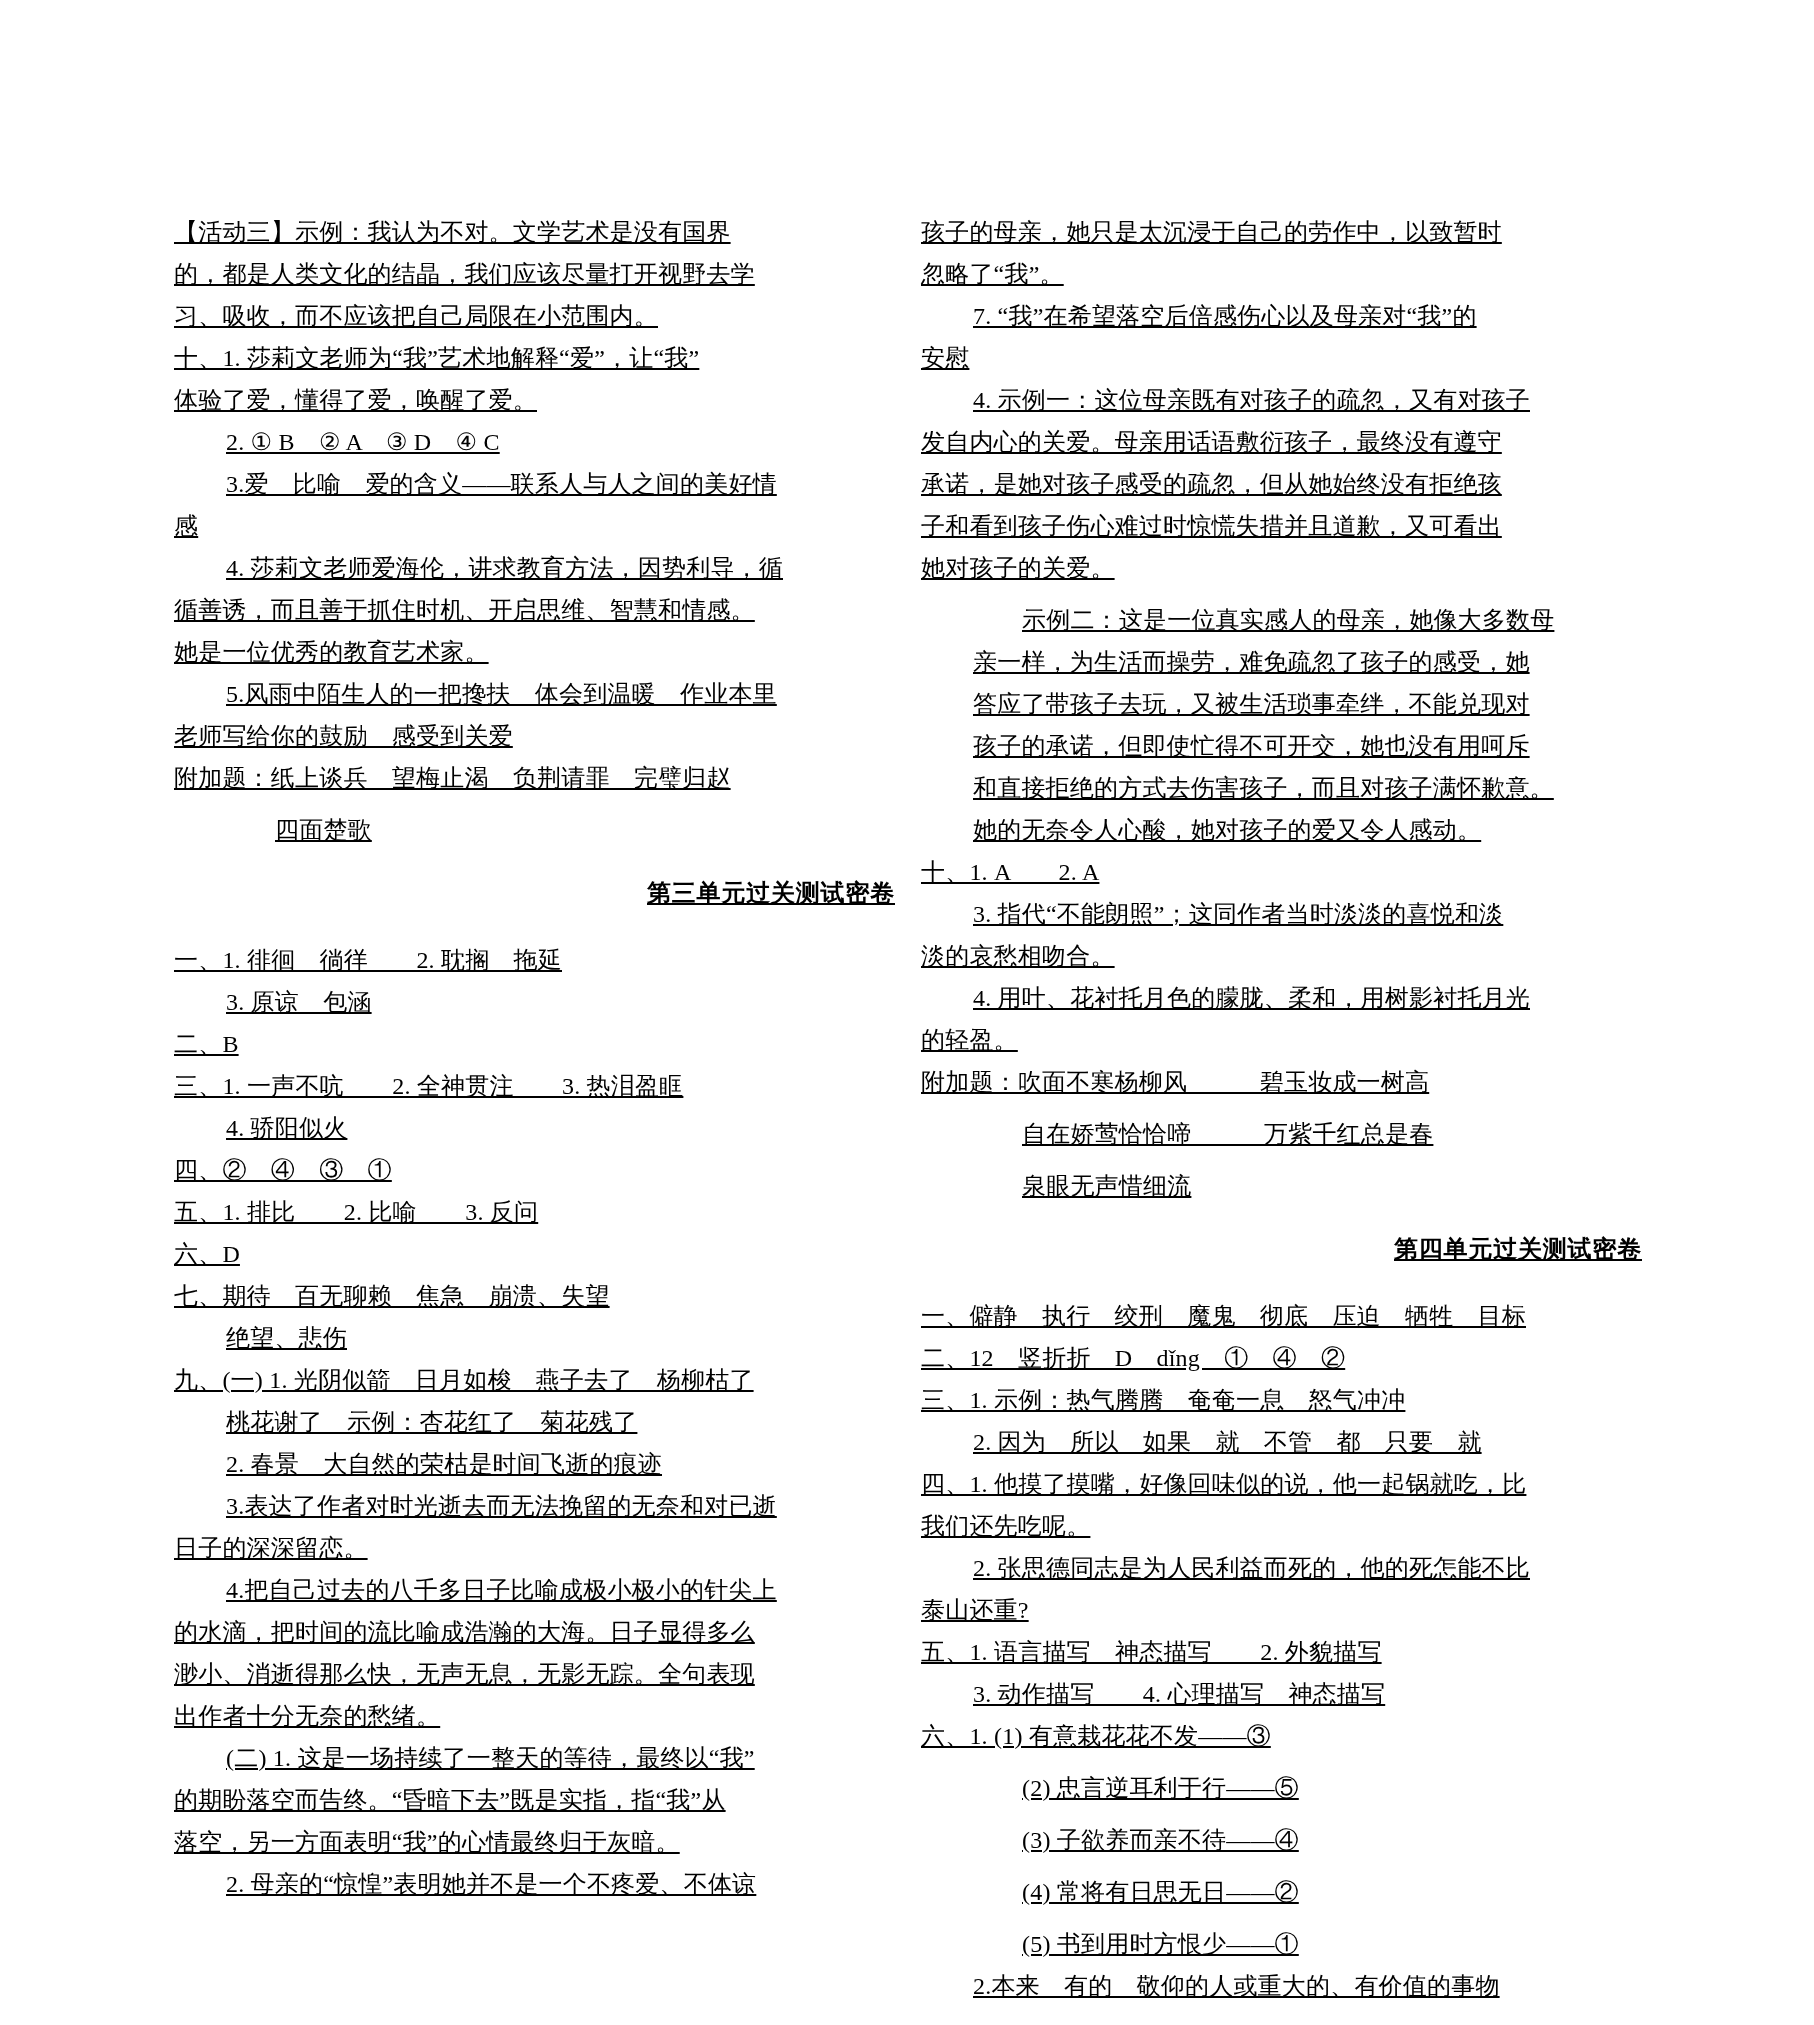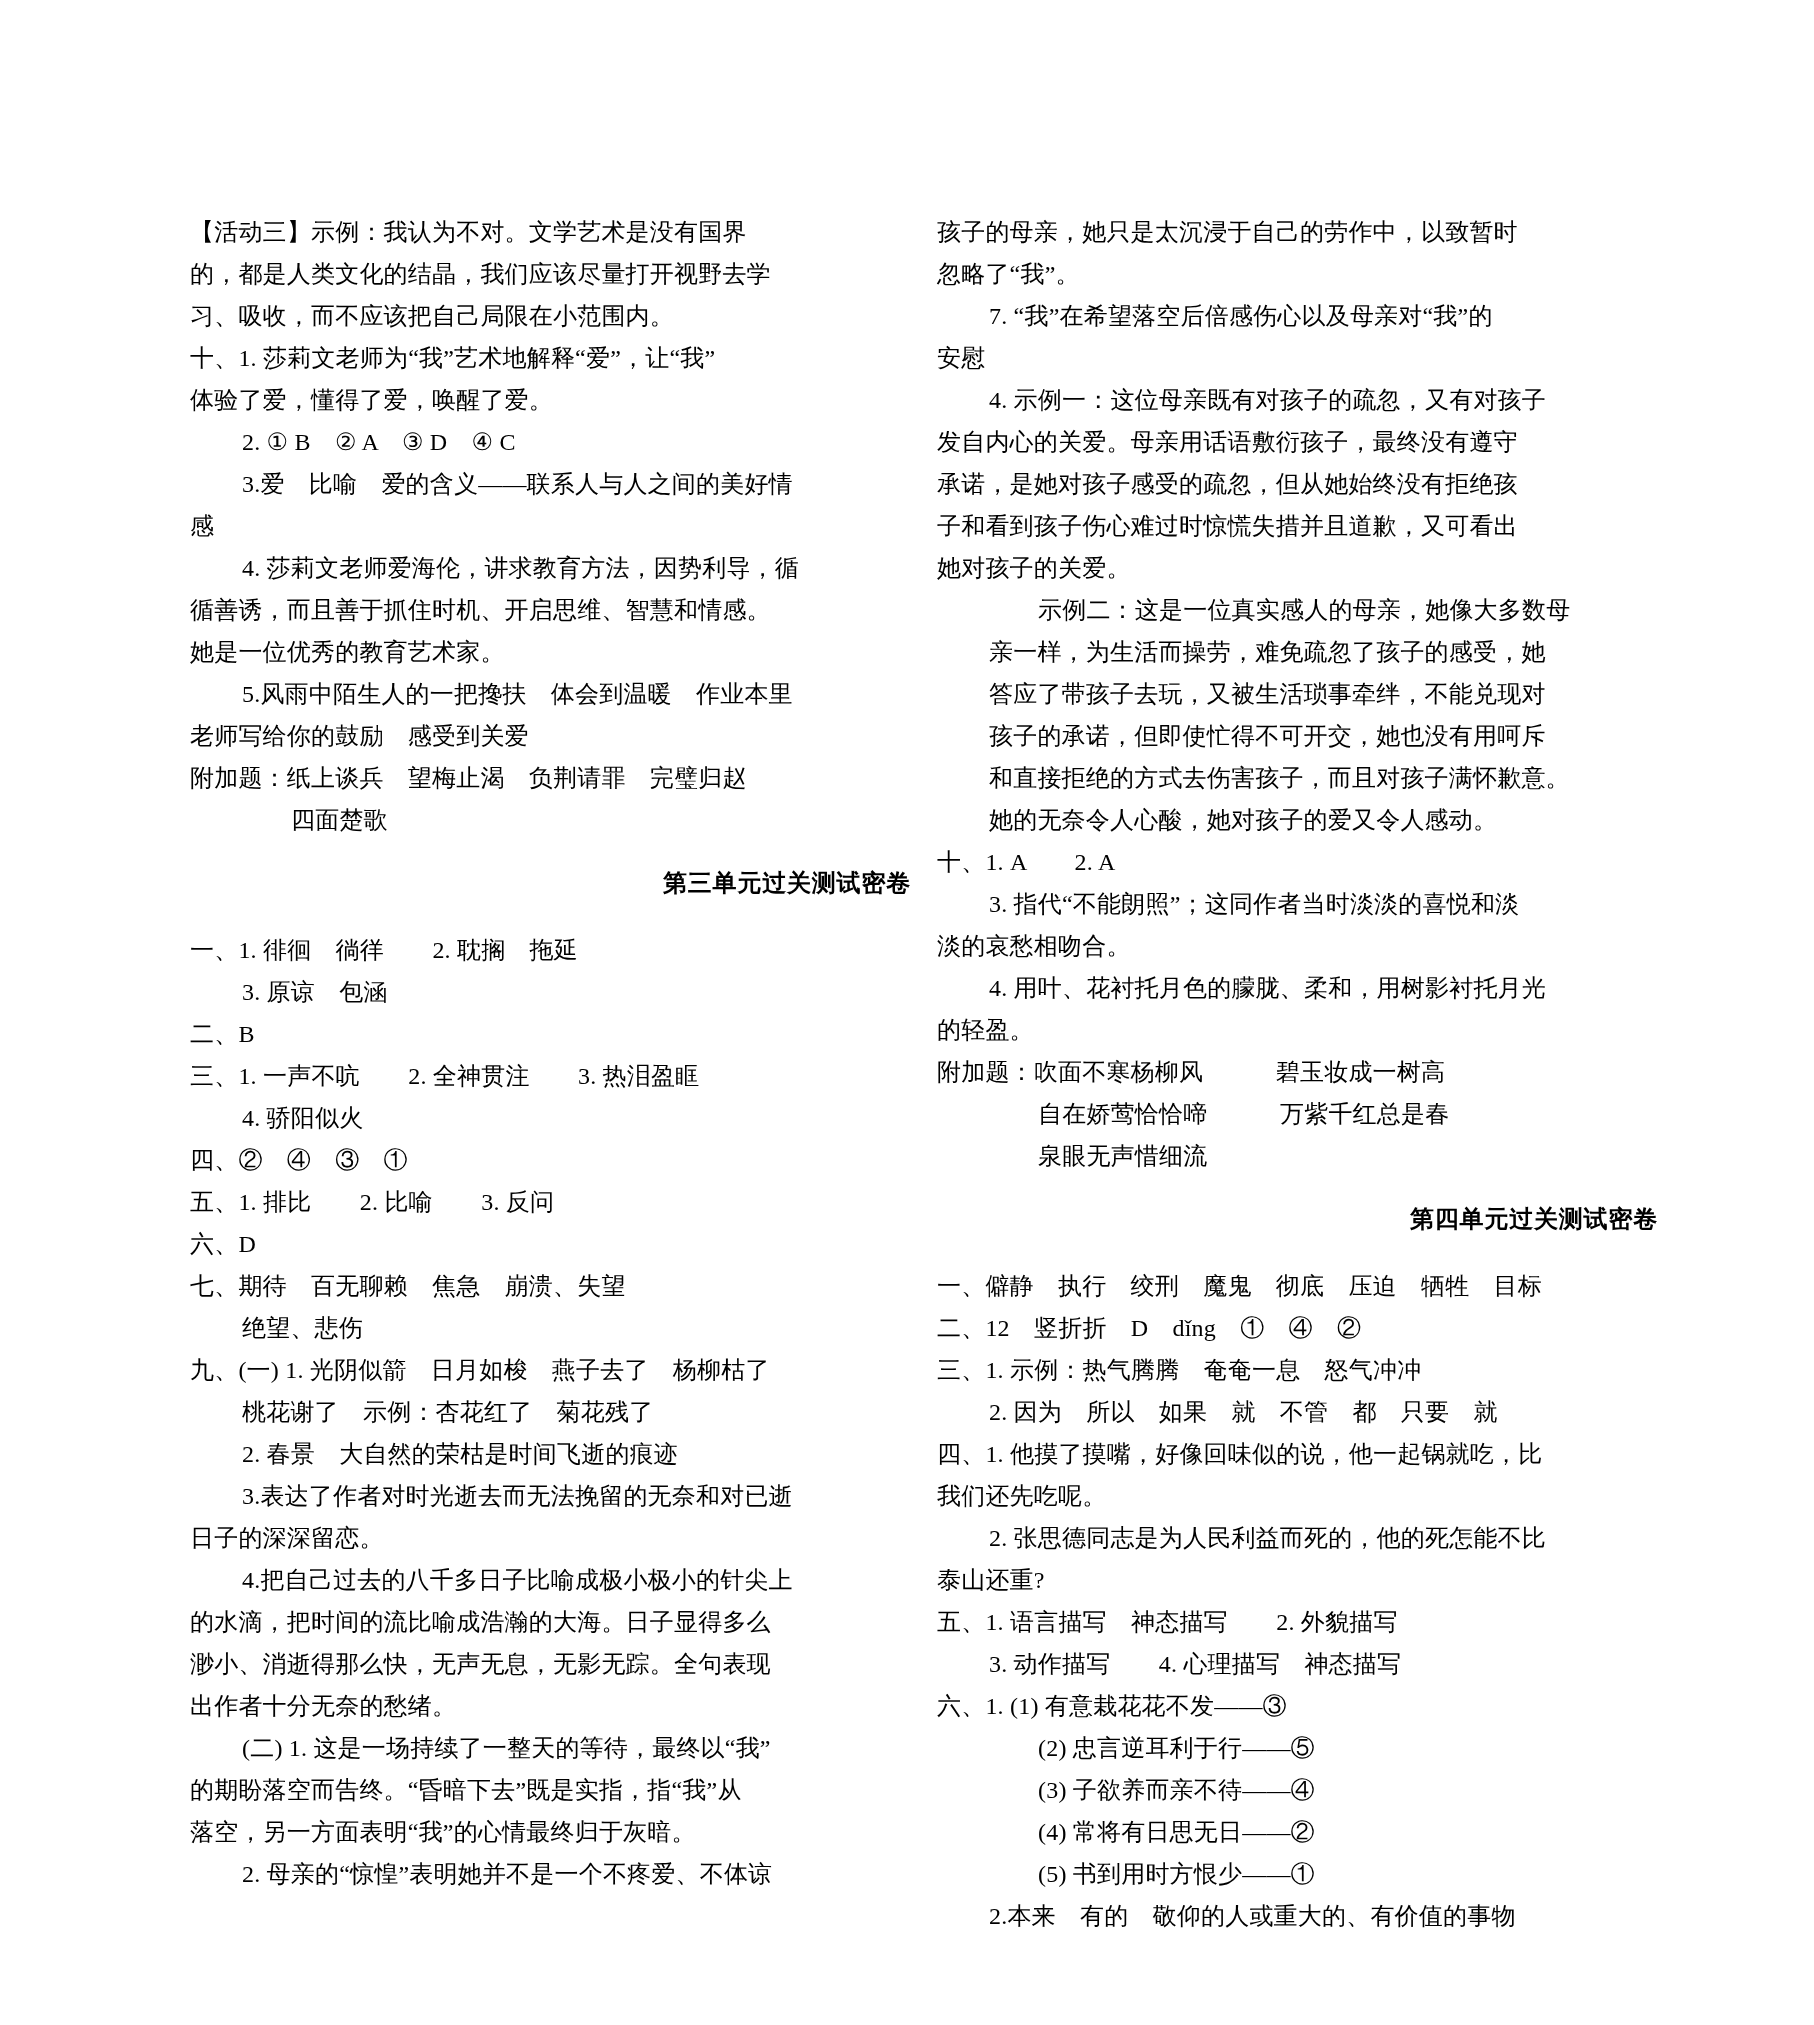--- a/index.html
+++ b/index.html
@@ -17,39 +17,40 @@
   }
   .page {
     position: absolute;
     left: 0; top: 0;
     width: 1814px;
     height: 2561px;
     background: #ffffff;
   }
   .columns {
     position: absolute;
-    left: 190px;
+    left: 174px;
     top: 211px;
     width: 1499px;
     display: flex;
     gap: 26px;
+    text-decoration: underline;
   }
   .col {
     width: 721px;
   }
   .line {
     font-size: 24px;
     line-height: 42px;
     letter-spacing: 0.2px;
     white-space: pre;
     font-family: "Liberation Serif", "DejaVu Serif", serif;
     font-weight: 500;
   }
   .line.indent2 { padding-left: 52px; }
-  .line.indent3 { padding-left: 101px; }
+  .line.indent3 { padding-left: 101px; margin-top: 10px; }
   .line.hang { padding-left: 0px; }
   .unit-title {
     font-size: 24px;
     line-height: 53px;
     font-weight: bold;
     text-align: right;
     font-family: "DejaVu Sans", "Liberation Sans", sans-serif;
     letter-spacing: 0.8px;
     margin: 16px 0 18.6px 0;
   }

